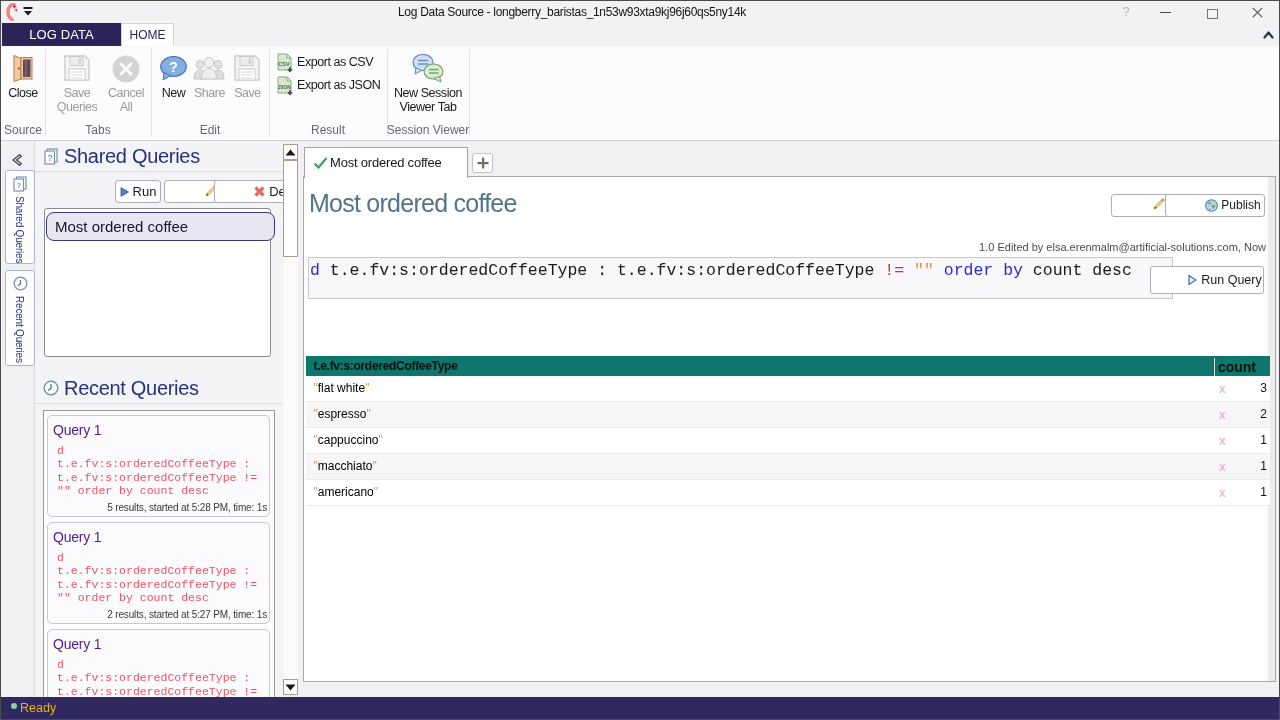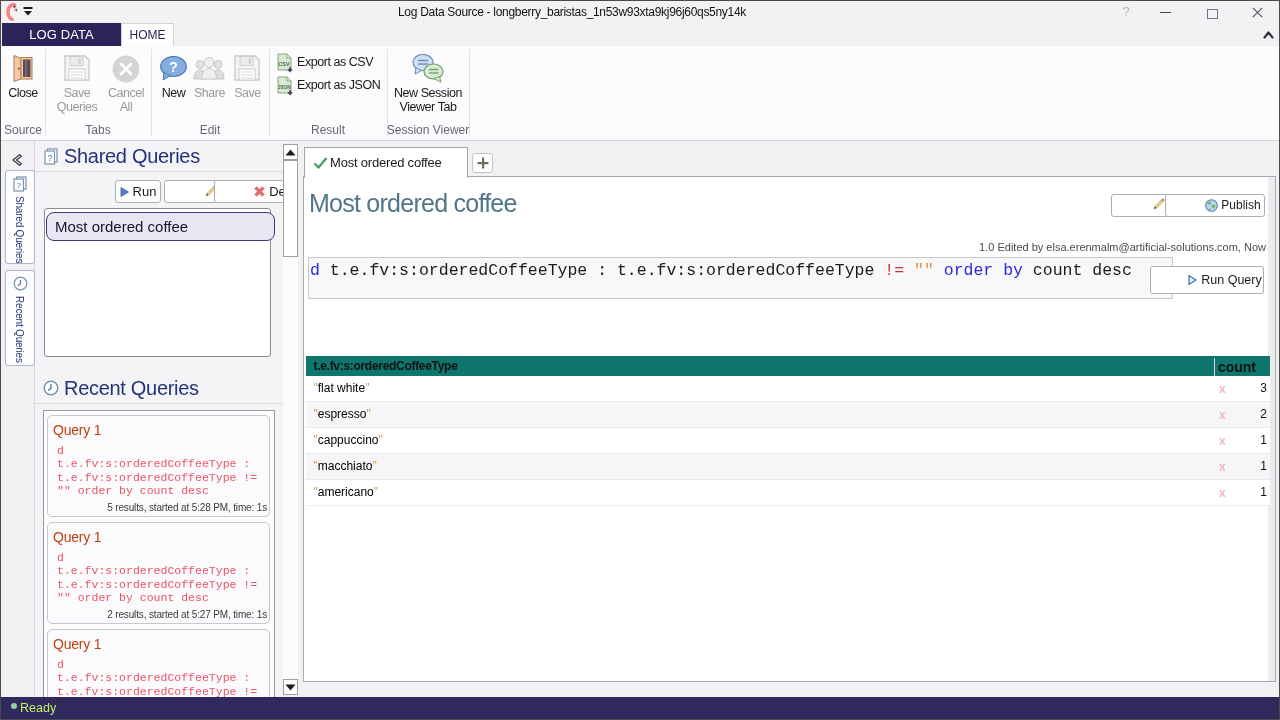--- a/index.html
+++ b/index.html
@@ -24,21 +24,21 @@
   .vtab{position:absolute;left:4px;width:28px;background:#fdfdfe;border:1px solid #aab4cf;border-radius:3px;}
   .vtext{position:absolute;left:8px;top:25px;font-size:10px;color:#26337b;writing-mode:vertical-rl;white-space:nowrap;letter-spacing:-0.2px;}
   #leftpanel{position:absolute;left:35px;top:141px;width:248px;height:556px;background:#f4f3f5;overflow:hidden;}
   .sechead{position:absolute;left:0;width:248px;height:30px;border-bottom:1px solid #dcd9df;}
   .secheadtext{position:absolute;left:29px;top:4px;font-size:20px;color:#26337b;letter-spacing:-0.3px;}
   .btn{position:absolute;background:#fff;border:1px solid #aeaeb6;border-radius:3px;font-size:13px;color:#1a1a1a;text-align:center;padding-left:36px;}
   #listbox{position:absolute;left:9px;top:67px;width:225px;height:147px;background:#fff;border:1px solid #8b8b94;border-radius:3px;}
   #listsel{position:absolute;left:1px;top:3px;width:219px;height:27px;background:#e9e6f4;border:1px solid #3c3a76;border-radius:8px;font-size:15px;color:#15152a;line-height:27px;padding-left:8px;}
   #rqcontainer{position:absolute;left:8px;top:269px;width:230px;height:287px;background:#fdfdfe;border:1px solid #9a97a1;overflow:hidden;}
   .qcard{position:absolute;left:3px;width:221px;height:100px;background:#fbfafc;border:1px solid #c9c6d0;border-radius:5px;}
-  .qtitle{position:absolute;left:5px;top:6px;font-size:14px;color:#c2410c;letter-spacing:-0.2px;}
+  .qtitle{position:absolute;left:5px;top:6px;font-size:14px;color:#4c1d95;letter-spacing:-0.2px;}
   .qcode{position:absolute;left:9px;top:28px;width:205px;font-family:"Liberation Mono",monospace;font-size:11.5px;line-height:13.4px;color:#ed5465;white-space:pre-wrap;word-break:break-all;}
   .qfoot{position:absolute;right:2px;top:86px;font-size:10px;color:#3a3a3a;letter-spacing:-0.15px;}
   
   .sbtn{position:absolute;left:283px;width:15px;height:16px;background:#fff;border:1px solid #a99f8e;font-size:9.5px;color:#111;text-align:center;line-height:15px;box-sizing:border-box;}
   #sthumb{position:absolute;left:283px;top:160px;width:15px;height:97px;background:#fff;border:1px solid #a99f8e;box-sizing:border-box;}
   
   #mainpanel{position:absolute;left:303px;top:176px;width:973px;height:506px;background:#fff;border:1px solid #aaa7b0;box-sizing:border-box;}
   #mscroll{position:absolute;right:0px;top:0px;width:7px;height:504px;background:#ececee;}
   #mtab{position:absolute;left:304px;top:147px;width:162px;height:30px;background:#fff;border:1px solid #a6a3ad;border-bottom:none;z-index:5;}
   #plusbtn{position:absolute;left:472px;top:153px;width:19px;height:18px;background:#fff;border:1px solid #c4c2c8;border-radius:3px;}
@@ -52,21 +52,21 @@
   #resmsg .l2{position:absolute;left:10px;top:23px;font-size:12.5px;color:#3a3a3a;}
   .redcode{font-family:"Liberation Mono",monospace;font-size:12px;color:#ed5465;}
   #tablehead{position:absolute;left:2px;top:179px;width:964px;height:20px;background:#0f766e;}
   .trow{position:absolute;left:2px;width:964px;height:26px;border-bottom:1px solid #ebebed;box-sizing:border-box;font-size:12px;}
   .quote{color:#cf9a52;}
   .rowx{position:absolute;left:913px;top:6px;color:#f3b6c2;font-size:12px;font-weight:bold;}
   .rowcount{position:absolute;right:3px;top:5px;color:#111;font-size:12px;}
   
   #statusbar{position:absolute;left:1px;top:697px;width:1278px;height:22px;background:#2f295e;}
   #statusbar .dot{position:absolute;left:10px;top:6px;width:6px;height:6px;border-radius:50%;background:#90d2a5;}
-  #statusbar .txt{position:absolute;left:19px;top:4px;color:#bef264;font-size:12.5px;}
+  #statusbar .txt{position:absolute;left:19px;top:4px;color:#eab308;font-size:12.5px;}
 </style>
 </head>
 <body>
 <div id="win">
 
   <div id="titlebar">
     <svg class="abs" style="left:4px;top:2px" width="15" height="18" viewBox="0 0 15 18">
       <path d="M9.5,2 C5.5,1 3,4.5 3,8.5 C3,12.5 5,15.5 7,16.5" fill="none" stroke="#f4827f" stroke-width="3.4" stroke-linecap="round"></path>
       <path d="M8,2.2 C10.5,1.6 12,3.4 12,5.2 L12,7.4 L9.2,8.6 Z" fill="#f9c0c6"></path>
       <path d="M10.2,6.4 L12.4,5.8 L11.4,9 Z" fill="#5a5a66"></path>

